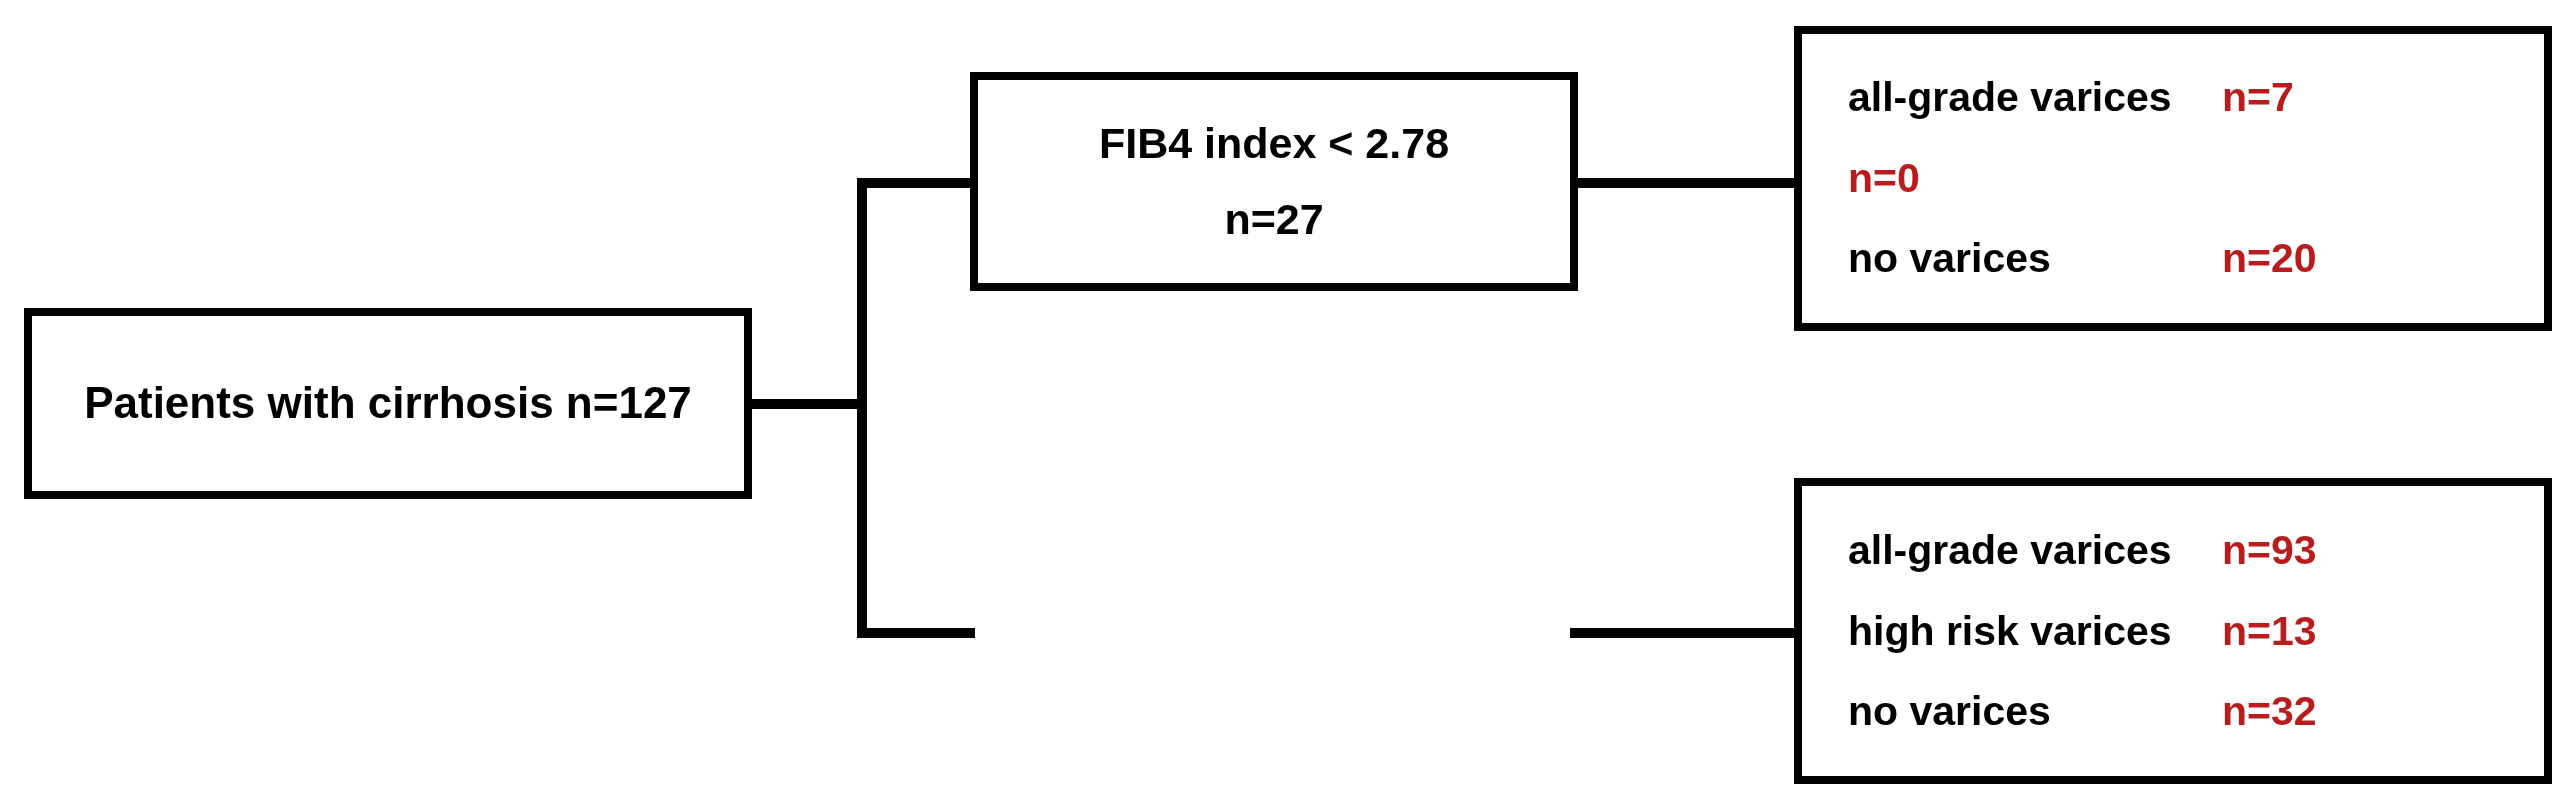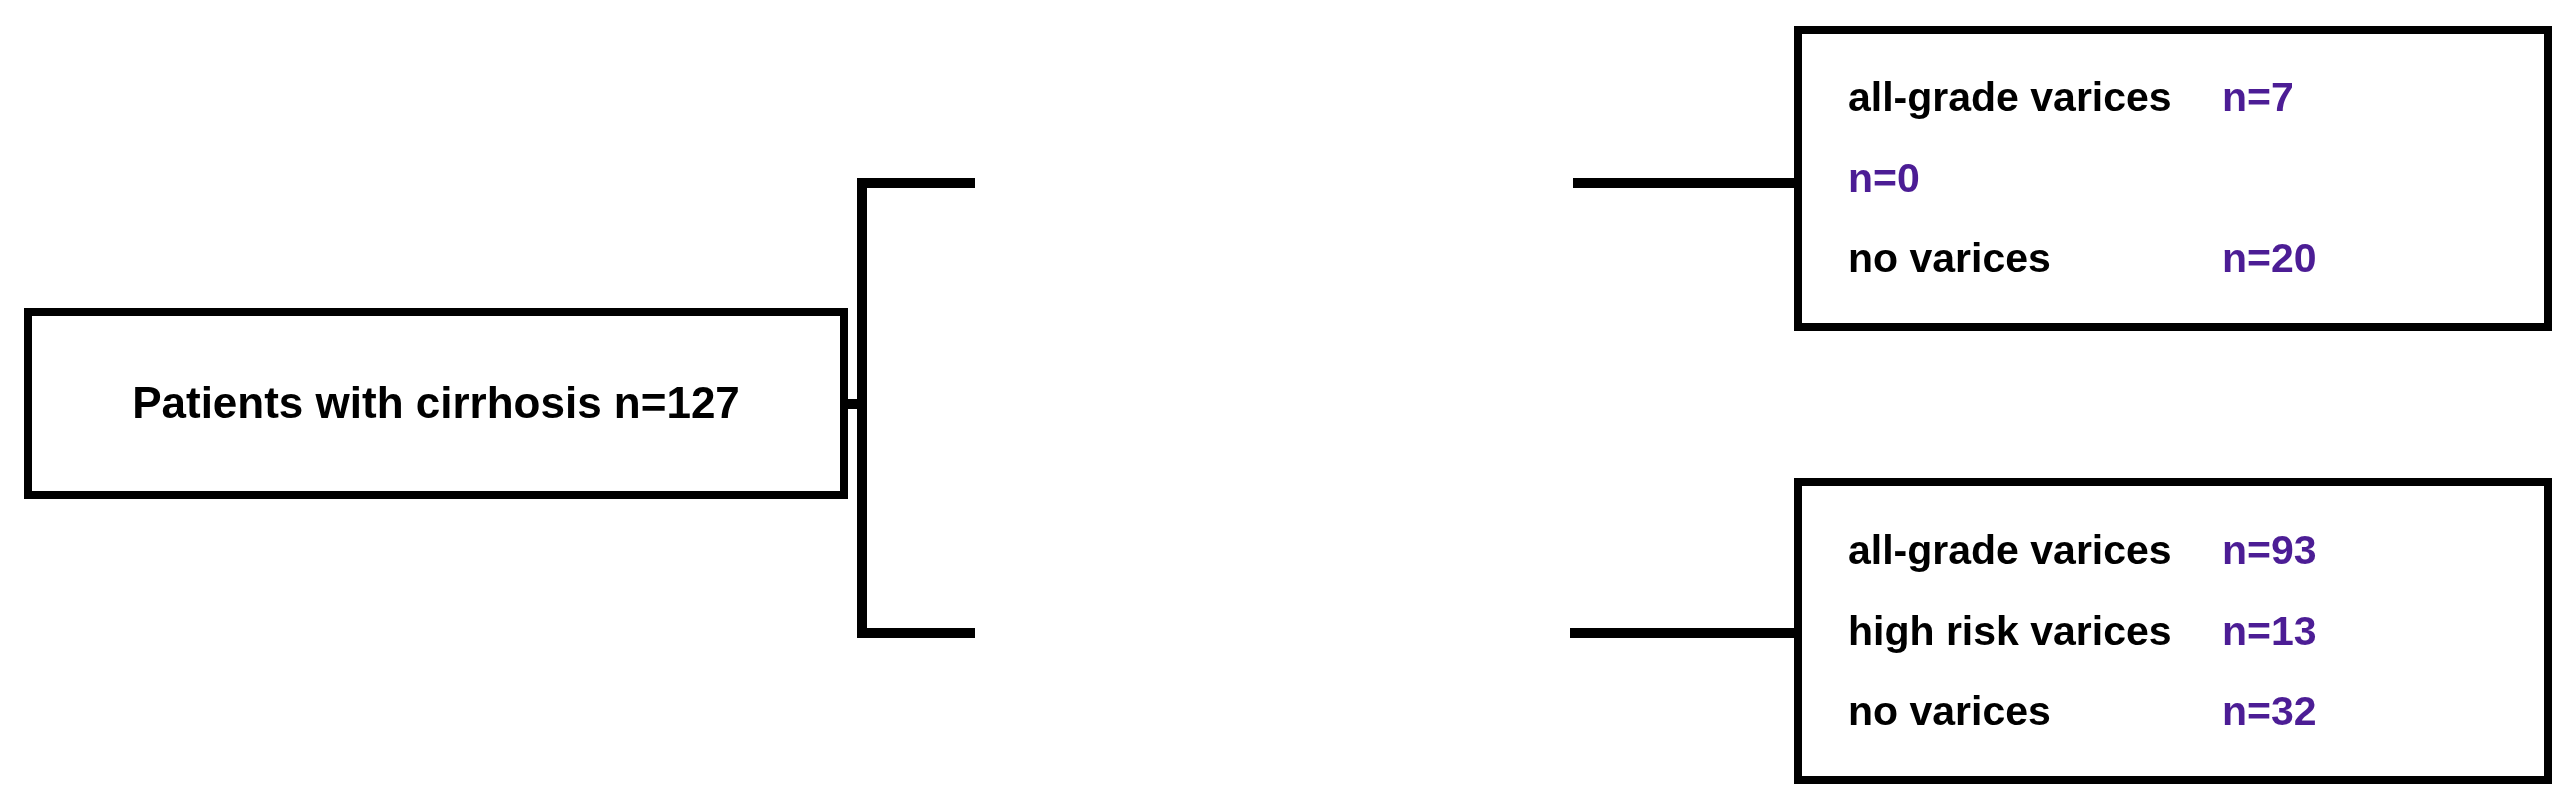--- a/index.html
+++ b/index.html
@@ -35,21 +35,21 @@
     font-weight: bold;
     color: #000000;
     white-space: nowrap;
     line-height: 1.28;
   }
 
   
   #node-root {
     left: 24px;
     top: 308px;
-    width: 824px;
+    width: 728px;
     height: 191px;
   }
   #node-root .node-line {
     font-size: 44px;
   }
 
   
   #node-fib4-low {
     left: 970px;
     top: 72px;
@@ -90,21 +90,21 @@
   .outcome-label {
     font-size: 41px;
     font-weight: bold;
     color: #000000;
     white-space: nowrap;
     width: 374px;
   }
   .outcome-count {
     font-size: 41px;
     font-weight: bold;
-    color: #4c1d95;
+    color: #b91c1c;
     white-space: nowrap;
   }
 
   
   .conn {
     position: absolute;
     background: #000000;
     z-index: 1;
   }
   
@@ -159,20 +159,24 @@
   <div class="conn" id="conn-trunk-v"></div>
   <div class="conn" id="conn-trunk-low"></div>
   <div class="conn" id="conn-trunk-high"></div>
   <div class="conn" id="conn-low-out"></div>
   <div class="conn" id="conn-high-out"></div>
 
   <div class="node node-centered" id="node-root">
     <div class="node-line">Patients with cirrhosis n=127</div>
   </div>
 
+  <div class="node node-centered" id="node-fib4-low">
+    <div class="node-line fib4-line-1">FIB4 index &lt; 2.78</div>
+    <div class="node-line fib4-line-2">n=27</div>
+  </div>
 
 
   <div class="node outcome" id="node-outcome-low">
     <div class="outcome-row">
       <span class="outcome-label">all-grade varices</span>
       <span class="outcome-count">n=7</span>
     </div>
     <div class="outcome-row">
       <span class="outcome-count">n=0</span>
     </div>

